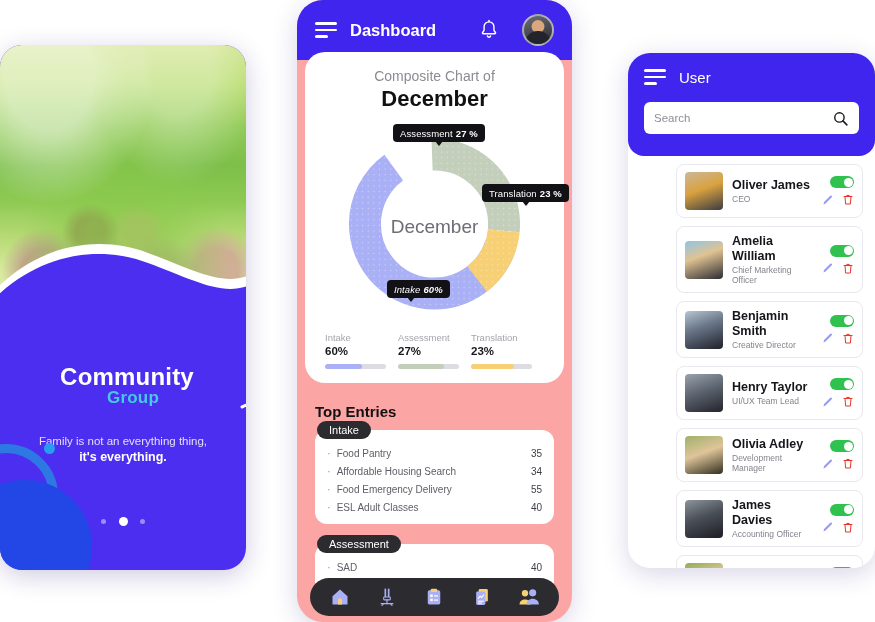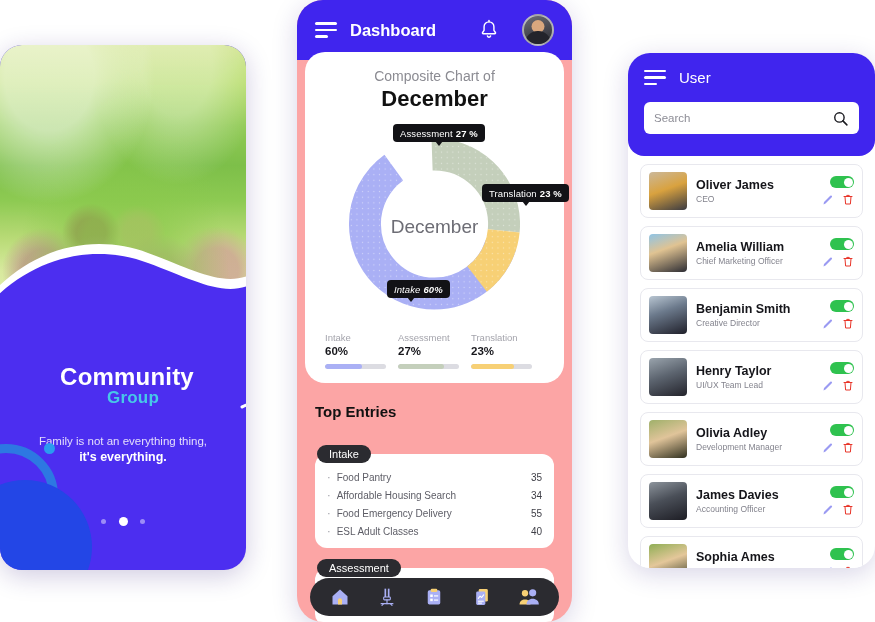--- a/index.html
+++ b/index.html
@@ -146,21 +146,21 @@
   .tip-intake:after { left: 24px; }
 
   .legend { display: flex; gap: 0; margin-top: 4px; padding: 0 8px; }
   .leg { flex: 1; }
   .leg .ln { color: #a4a4ac; font-size: 9.5px; }
   .leg .lv { color: #17171c; font-size: 11.5px; font-weight: 700; margin-top: 2px; }
   .leg .bar { height: 5px; border-radius: 3px; background: #dcdce2; margin-top: 7px; margin-right: 12px; overflow: hidden; }
   .leg .bar i { display: block; height: 100%; border-radius: 3px; }
 
   .entries { margin: 10px 8px 0; padding: 4px 10px 0; }
-  .entries-title { font-size: 15px; font-weight: 700; color: #111; margin: 6px 0 24px; }
+  .entries-title { font-size: 15px; font-weight: 700; color: #111; margin: 6px 0 0; }
   .chip {
     display: inline-block; background: #2b2b30; color: #fff; font-size: 11px;
     padding: 3px 12px; border-radius: 11px; position: relative; z-index: 2; margin-left: 2px;
   }
   .entry-box {
     background: #fff; border-radius: 12px; margin-top: -9px; padding: 14px 10px 8px;
   }
   .entry-row { display: flex; align-items: center; font-size: 10px; color: #5d5d66; padding: 3.5px 2px; }
   .entry-row .dot { color: #9a9aa2; margin-right: 6px; font-size: 11px; line-height: 1; }
   .entry-row .nm { flex: 1; }
@@ -177,36 +177,37 @@
   
   .userpanel {
     position: absolute; left: 628px; top: 53px;
     width: 247px; height: 515px; border-radius: 22px; overflow: hidden;
     background: #fff; box-shadow: 0 6px 26px rgba(40,20,120,.18);
   }
   .up-header {
     background: #4025ee; padding: 16px 16px 22px;
     border-radius: 0 0 16px 16px;
   }
-  .up-top { display: flex; align-items: center; gap: 13px; }
+  .up-top { display: flex; gap: 13px; }
   .up-title { color: #fff; font-size: 15px; font-weight: 400; }
   .searchbox {
     margin-top: 16px; background: #fff; border-radius: 6px; height: 32px;
     display: flex; align-items: center; padding: 0 10px;
   }
   .searchbox input {
     flex: 1; border: 0; outline: 0; font-size: 11.5px; color: #4a4a52;
     font-family: "Liberation Sans", sans-serif; background: transparent;
   }
   .searchbox input::placeholder { color: #8d8d96; }
   .user-list { padding: 8px 12px 10px; }
   .user-row {
     display: flex; align-items: center; gap: 9px;
     border: 1px solid #e8e8ee; border-radius: 8px; padding: 7px 8px; margin-bottom: 8px;
     background: #fff;
+    margin-left: 36px;
   }
   .u-ava { width: 38px; height: 38px; border-radius: 4px; flex: 0 0 38px; background: #c9c9d2; overflow: hidden; position: relative; }
   .u-meta { flex: 1; min-width: 0; }
   .u-name { font-size: 12.5px; font-weight: 700; color: #15151a; line-height: 15px; }
   .u-role { font-size: 8.5px; color: #83838d; margin-top: 1px; }
   .u-actions { display: flex; flex-direction: column; align-items: flex-end; gap: 5px; }
   .toggle {
     width: 24px; height: 12px; border-radius: 7px; background: #2fc24f; position: relative; cursor: pointer;
   }
   .toggle:after {

